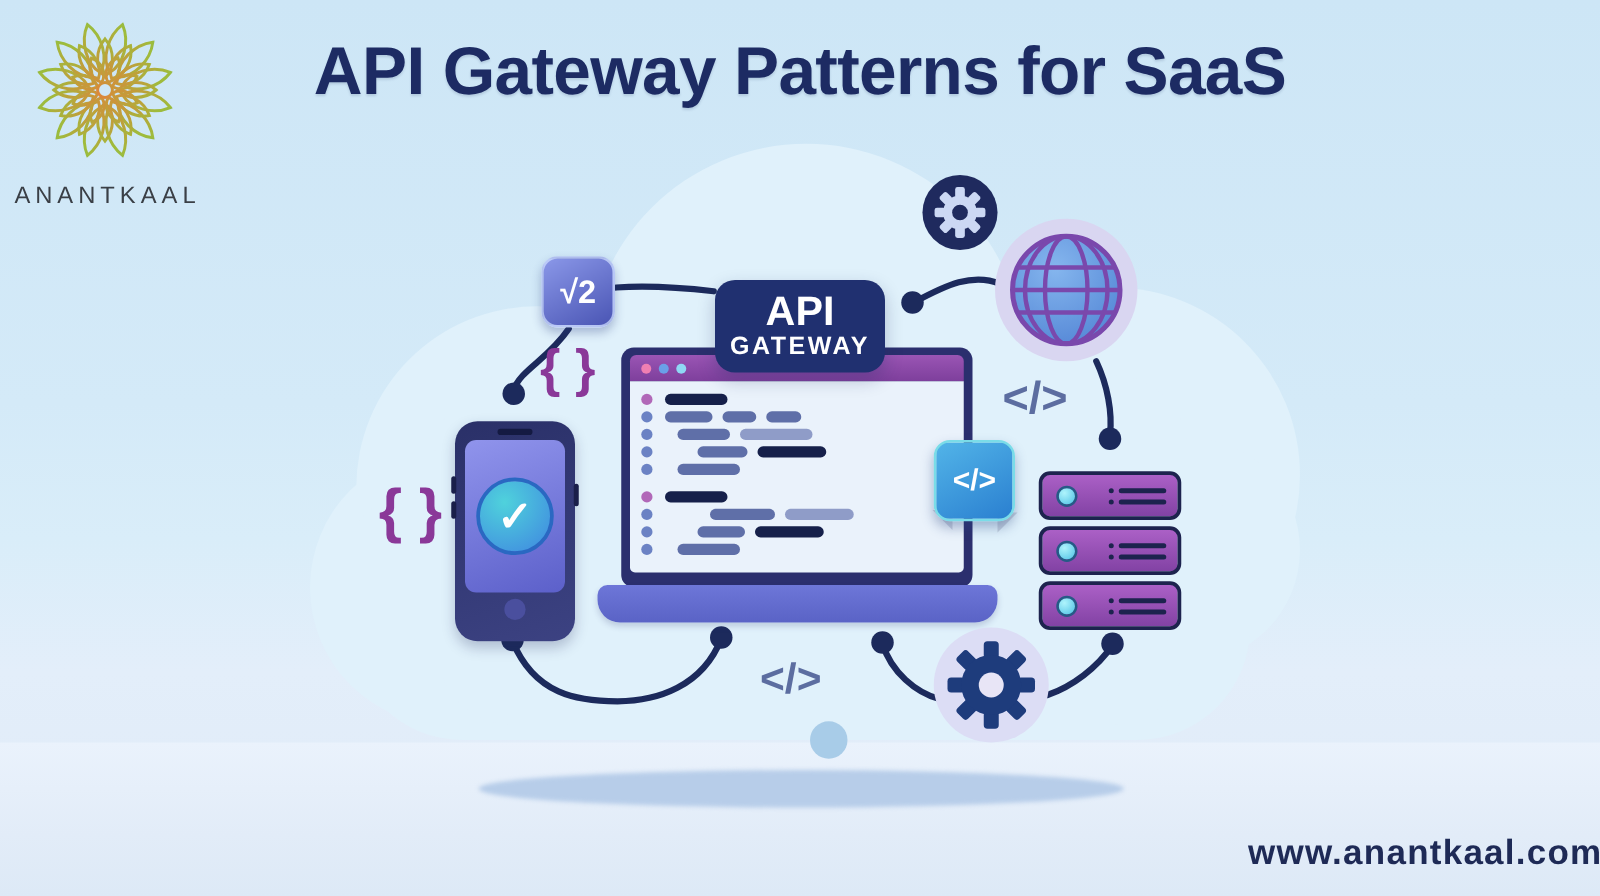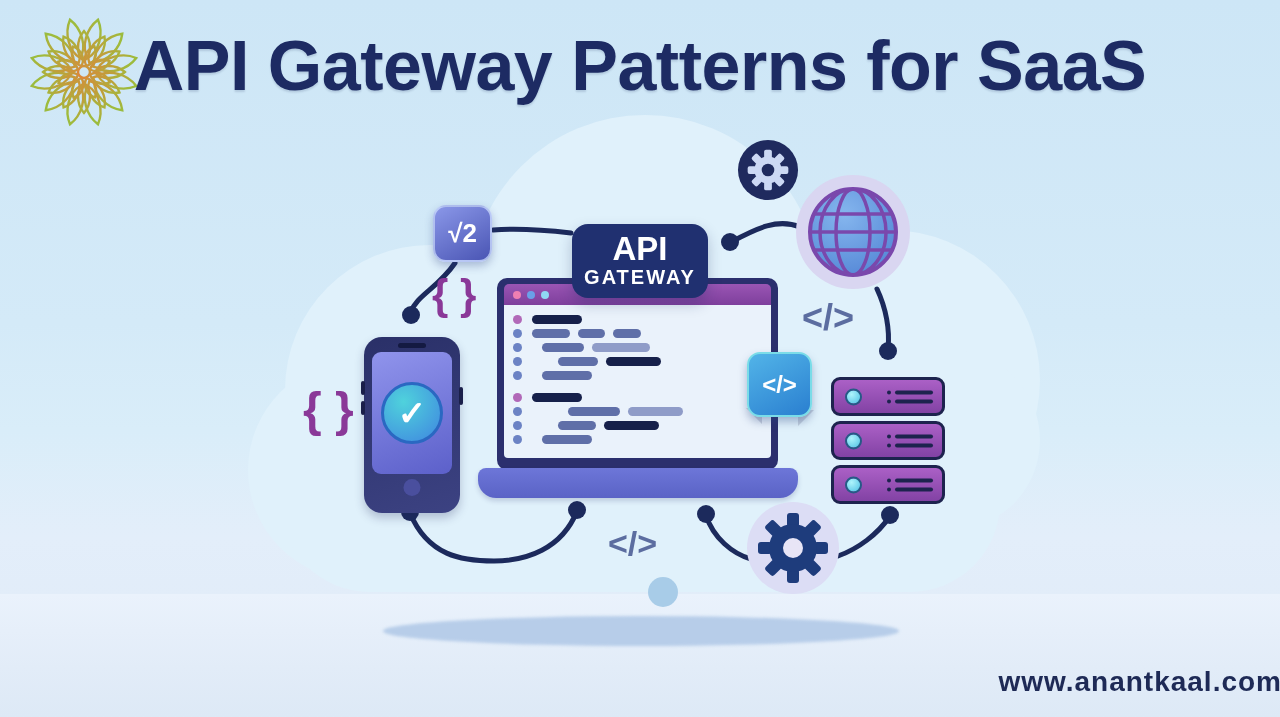--- a/index.html
+++ b/index.html
@@ -11,21 +11,21 @@
   .abs{position:absolute;}
   
   .cloud{background:#e0f1fb;border-radius:50%;}
   .cloud-body{background:#e0f1fb;border-radius:40px 40px 90px 90px;}
   .floor{left:0;top:594px;width:1280px;height:123px;
     background:linear-gradient(180deg,#eaf2fc 0%,#e2ecf8 60%,#dde9f6 100%);z-index:1;}
   .shadow-ellipse{left:383px;top:616px;width:516px;height:30px;border-radius:50%;
     background:#b7cde9;filter:blur(1.5px);z-index:2;}
   
   .title{left:50%;top:26px;transform:translateX(-50%);white-space:nowrap;
-    font-size:70px;font-weight:bold;letter-spacing:-0.5px;color:#1d2b63;
+    font-size:54px;font-weight:bold;letter-spacing:-0.5px;color:#1d2b63;
     text-shadow:0 2px 2px rgba(20,40,90,.15);z-index:6;}
   .brand-name{left:0;top:146px;width:172px;text-align:center;font-size:19px;
     letter-spacing:4px;color:#3a3f46;font-weight:500;z-index:6;}
   .footer-url{left:2px;top:666px;width:1280px;text-align:right;font-size:28px;
     font-weight:600;letter-spacing:1px;color:#1e2a56;z-index:6;}
   
   .api-badge{left:572px;top:224px;width:136px;height:74px;background:#203070;
     border-radius:16px;z-index:5;display:flex;flex-direction:column;align-items:center;
     justify-content:center;box-shadow:0 6px 14px rgba(25,40,90,.25);}
   .api-badge .l1{color:#fff;font-size:33px;font-weight:bold;line-height:1;}
@@ -178,20 +178,21 @@
         <use href="#p3" transform="rotate(67)"></use>
       <use href="#p3" transform="rotate(112)"></use>
         <use href="#p3" transform="rotate(157)"></use>
       <use href="#p3" transform="rotate(202)"></use>
         <use href="#p3" transform="rotate(247)"></use>
       <use href="#p3" transform="rotate(292)"></use>
         <use href="#p3" transform="rotate(337)"></use>
       <circle r="4.5"></circle>
     </g>
   </svg>
+  <div class="abs brand-name">ANANTKAAL</div>
 
   <div class="abs title">API Gateway Patterns for SaaS</div>
 
   <div class="abs api-badge">
     <div class="l1">API</div>
     <div class="l2">GATEWAY</div>
   </div>
 
   <div class="abs laptop-screen">
     <div class="laptop-titlebar">

